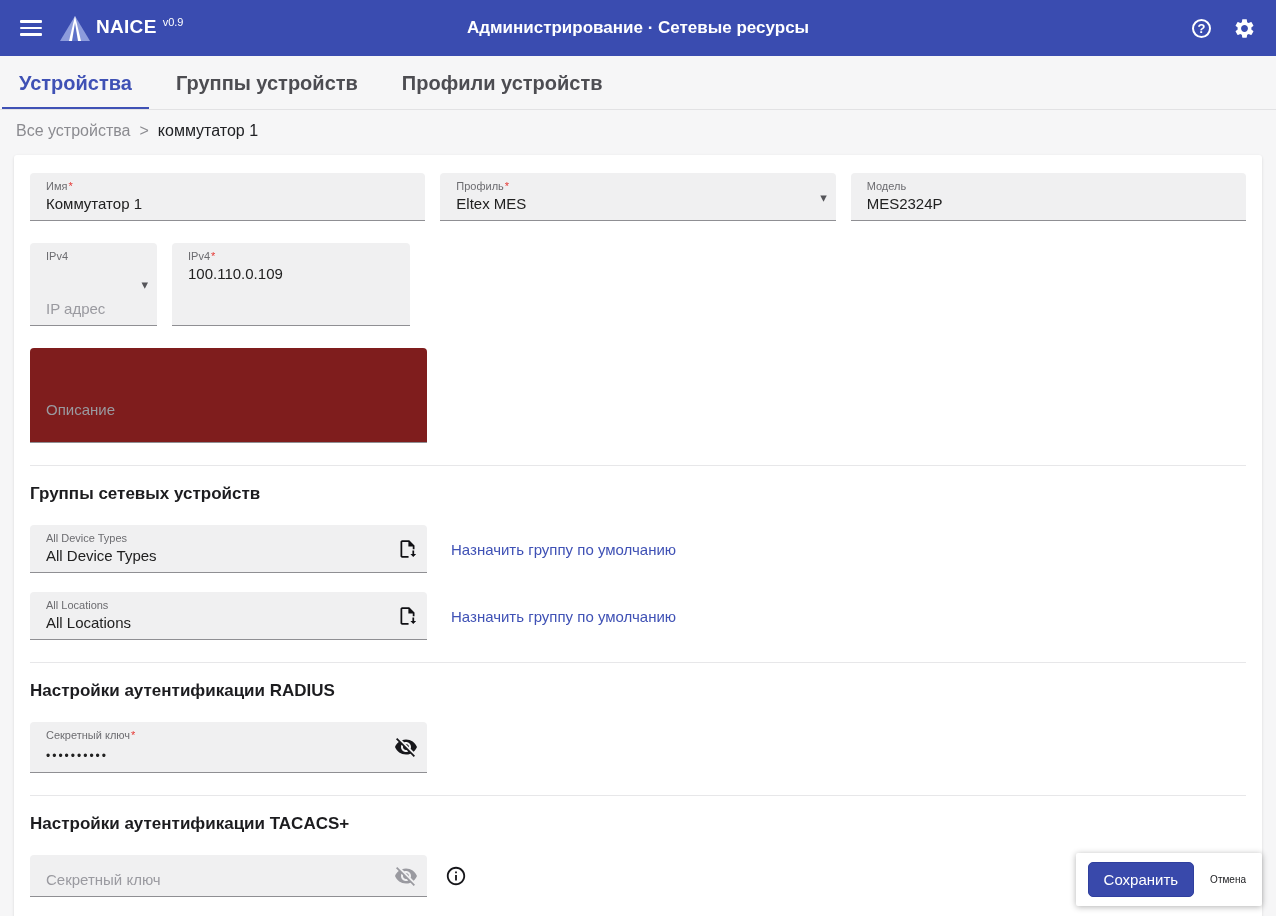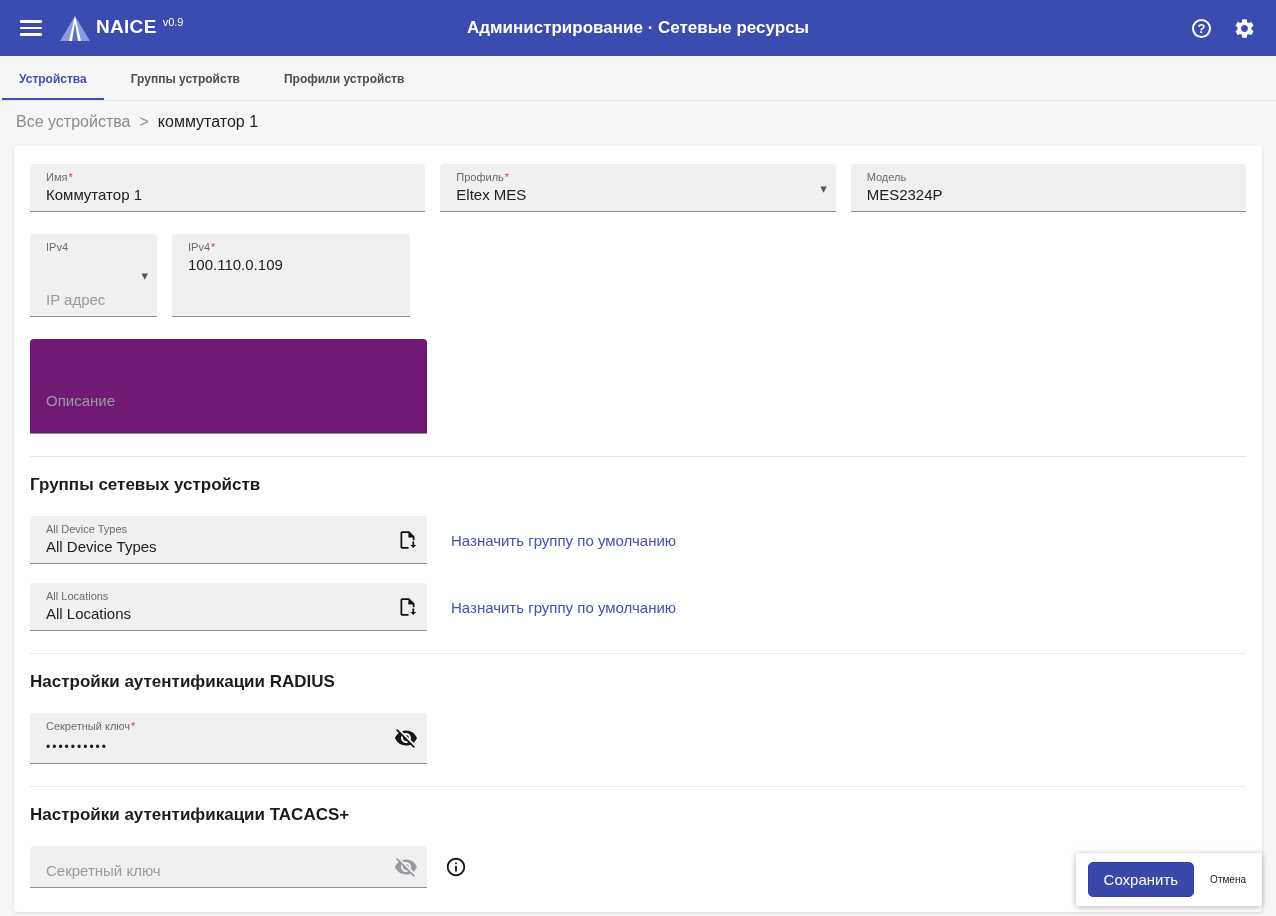--- a/index.html
+++ b/index.html
@@ -41,21 +41,21 @@
     display: flex; align-items: center; justify-content: center;
     font-size: 13px; font-weight: bold; line-height: 1;
   }
 
   
   .tabs {
     display: flex; gap: 10px; padding: 0 2px;
     background: #f6f6f7; border-bottom: 1px solid #e2e2e4;
   }
   .tab {
-    padding: 16px 17px 12px; font-size: 12px; font-weight: bold;
+    padding: 16px 17px 12px; font-size: 20px; font-weight: bold;
     color: #4d4d52; cursor: pointer; border-bottom: 2px solid transparent;
   }
   .tab.active { color: #3f51b5; border-bottom-color: #3f51b5; }
 
   
   .breadcrumb {
     display: flex; align-items: center; gap: 9px;
     padding: 12px 16px 13px; font-size: 16px;
   }
   .crumb-root { color: #8b8b90; cursor: pointer; text-decoration: none; }
@@ -87,21 +87,21 @@
   .field-value.placeholder { color: #9a9aa0; margin-top: 36px; }
   .field-value.masked { letter-spacing: 2px; font-size: 12px; line-height: 20px; padding-top: 3px; color: #212121; }
   .trail {
     position: absolute; right: 9px; top: 50%; transform: translateY(-50%);
     display: flex; align-items: center; cursor: pointer;
   }
   .dd-arrow { color: #55555a; font-size: 13px; }
 
   .textarea-field {
     width: 397px; height: 95px;
-    background: #701a75;
+    background: #7f1d1d;
     border-bottom: 1px solid #8f8f93;
     border-radius: 4px 4px 0 0;
     padding: 16px 16px;
     cursor: text;
   }
   .textarea-field .field-value { white-space: normal; }
 
   hr.divider { border: none; border-top: 1px solid #e7e7e9; margin: 22px 0 0; }
   .section-title { font-size: 17px; font-weight: bold; color: #1c1c1f; margin: 18px 0 21px; }
 

